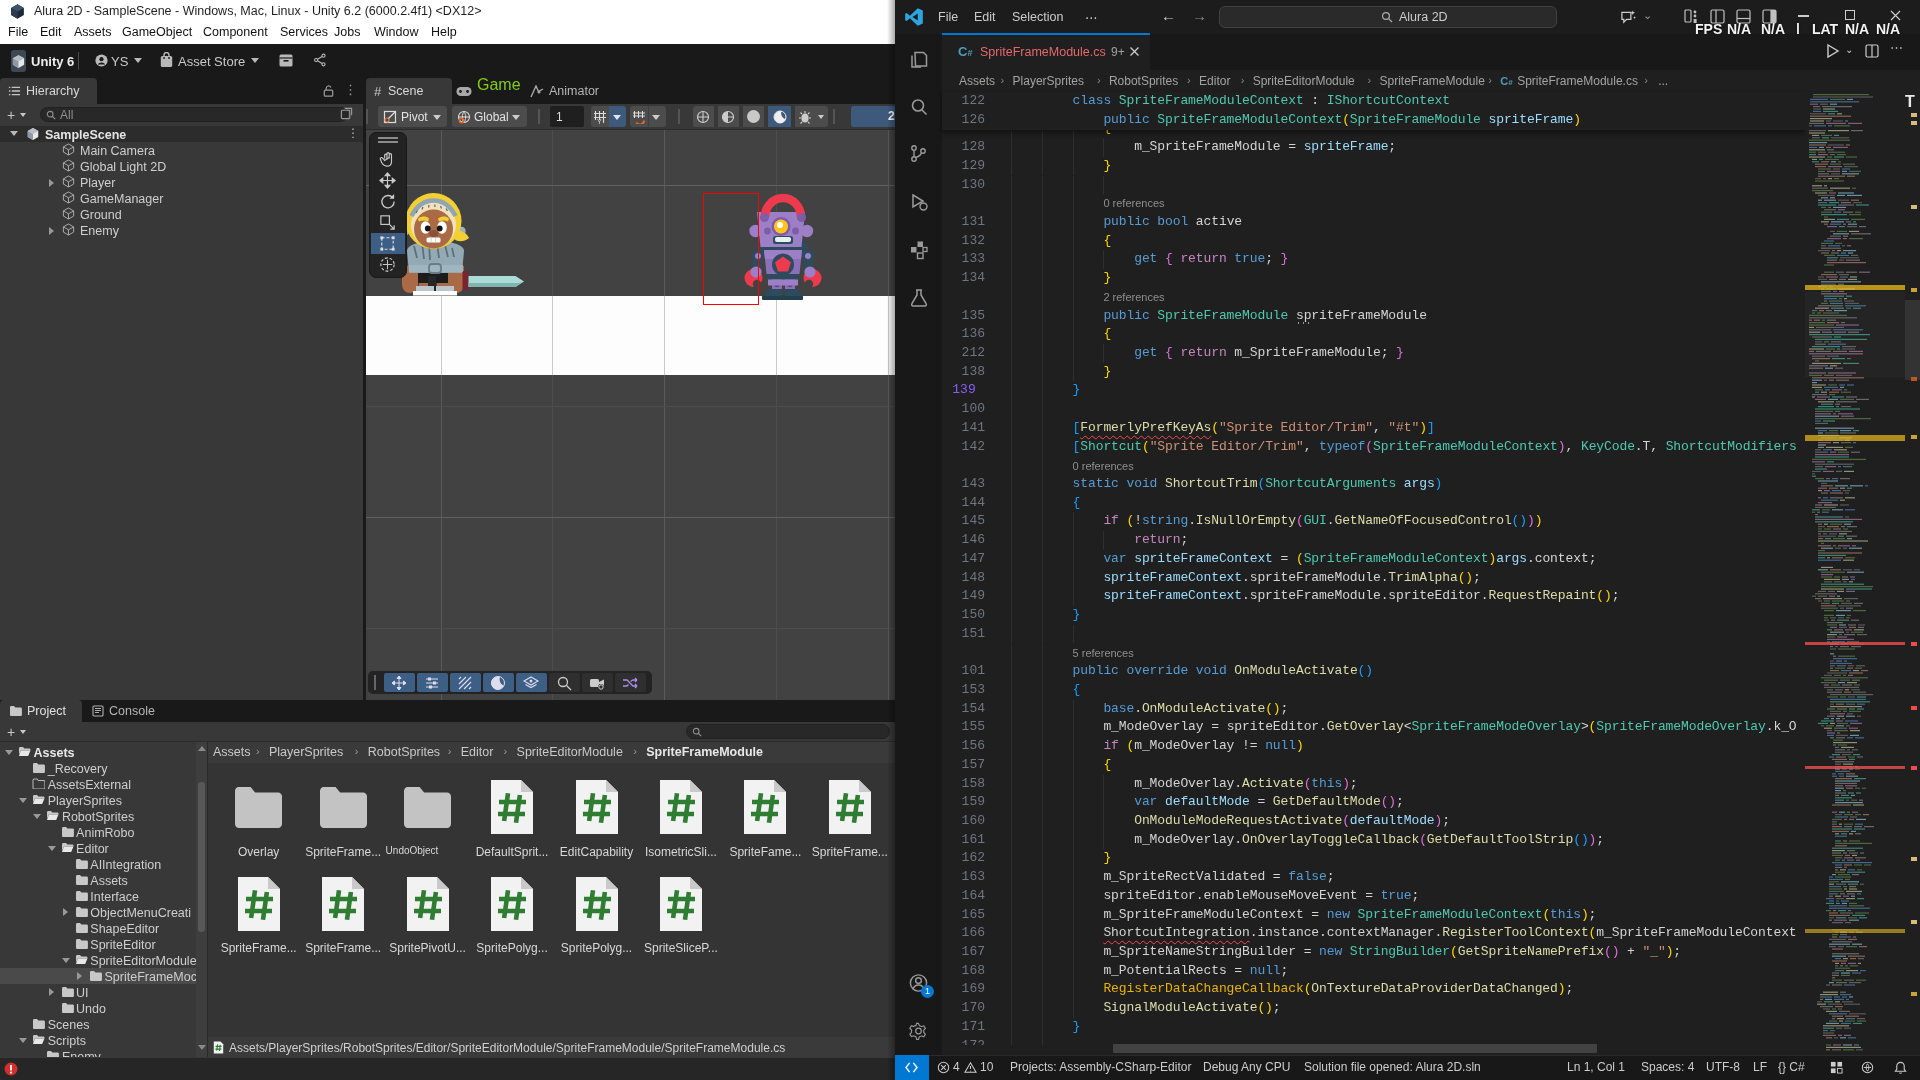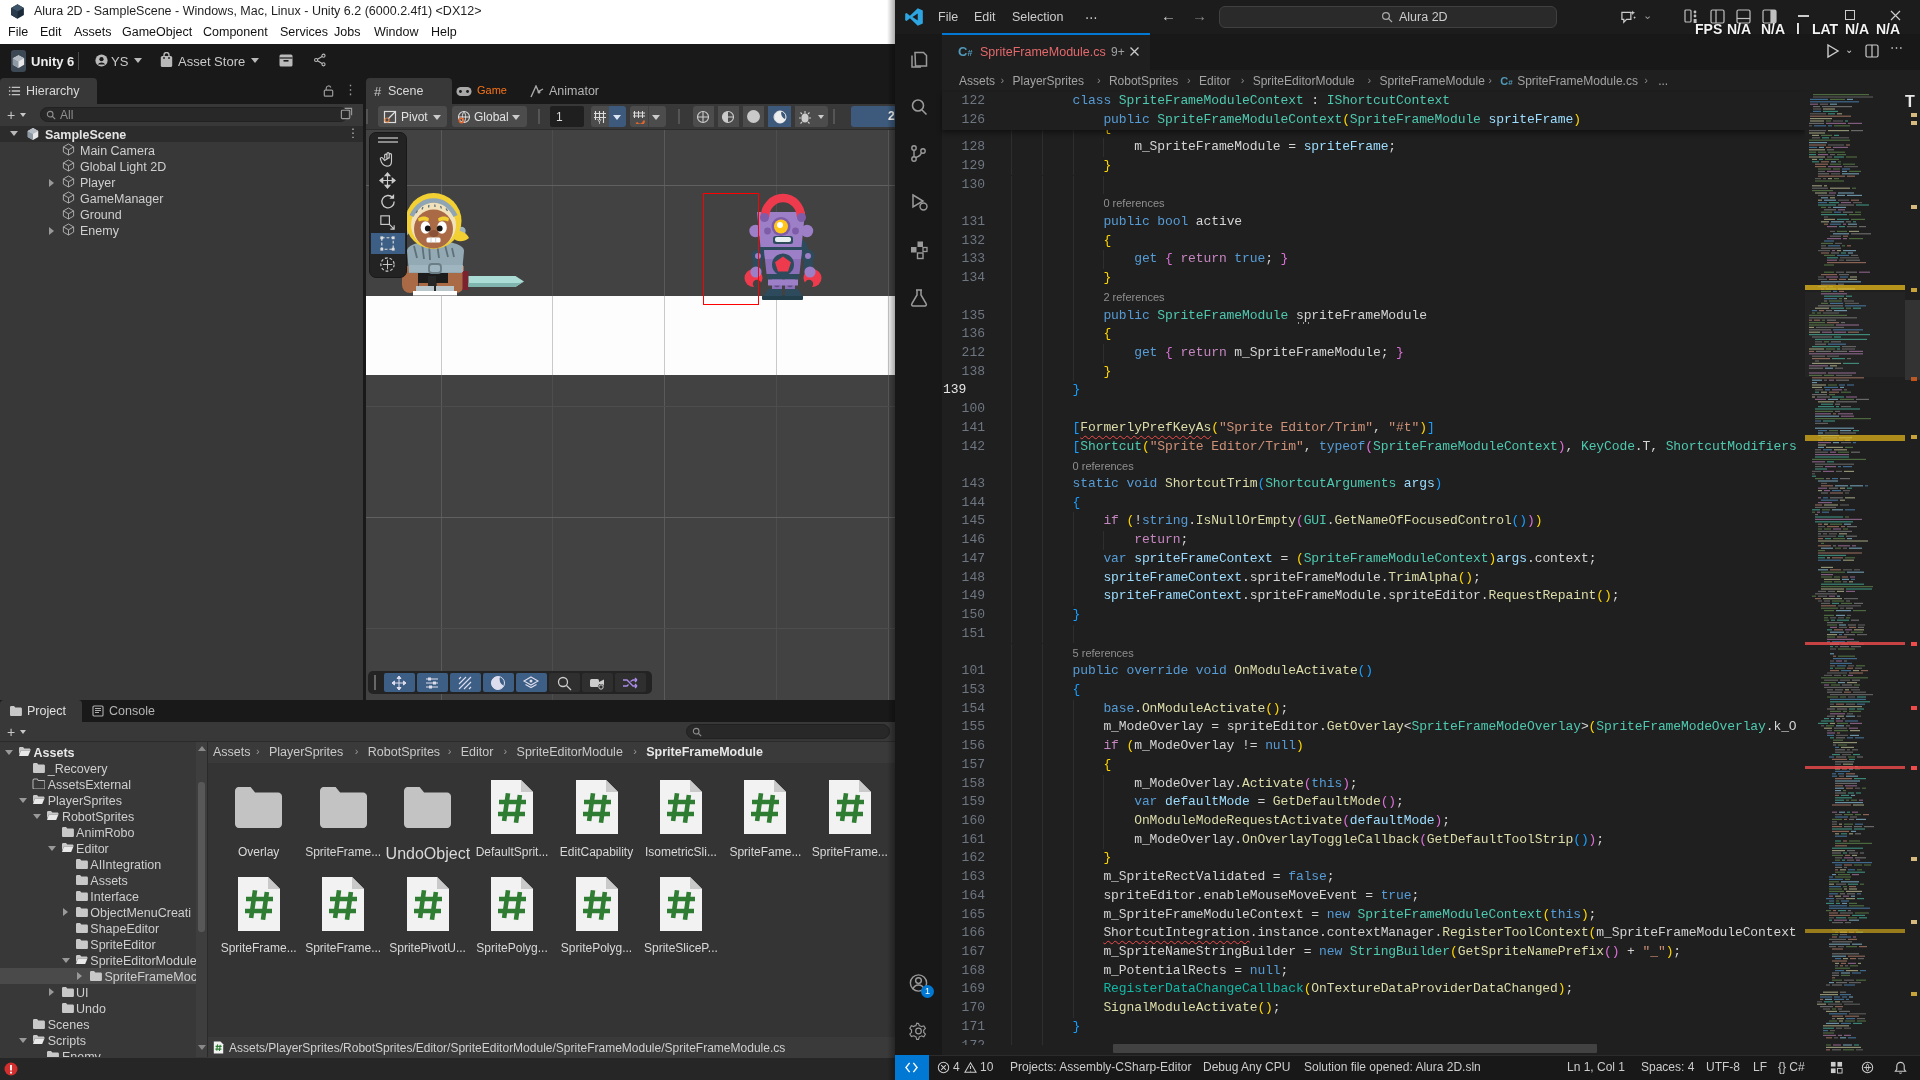--- a/index.html
+++ b/index.html
@@ -134,21 +134,21 @@
     <div class="a" style="left:80px;top:224px;font-size:12.5px;color:#cfcfcf">Enemy</div>
     <div class="a" style="left:363px;top:78px;width:3px;height:622px;background:#191919"></div>
     <div class="a" style="left:366px;top:78px;width:86px;height:26px;background:#383838;border-radius:4px 4px 0 0"></div>
     <div class="a" style="left:374px;top:84px;font-size:13px;color:#c8c8c8">#</div>
     <div class="a" style="left:388px;top:84px;font-size:12.5px;color:#d8d8d8">Scene</div>
     <svg class="a" style="left:456px;top:86px" width="16" height="11" viewBox="0 0 18 12">
       <rect x="0.5" y="1" width="17" height="10" rx="5" fill="#a8a8a8"></rect>
       <circle cx="5" cy="6" r="1.6" fill="#191919"></circle>
       <circle cx="13" cy="6" r="1.6" fill="#191919"></circle>
     </svg>
-    <div class="a" style="left:477px;top:84px;font-size:11px;color:#f97316">Game</div>
+    <div class="a" style="left:477px;top:76px;font-size:16px;color:#84cc16">Game</div>
     <svg class="a" style="left:530px;top:85px" width="14" height="13" viewBox="0 0 14 13">
       <path d="M1 12 6 1l2.5 5.5L13 4" fill="none" stroke="#a8a8a8" stroke-width="1.4"></path>
       <circle cx="9" cy="7" r="1.5" fill="#a8a8a8"></circle>
     </svg>
     <div class="a" style="left:549px;top:84px;font-size:12.5px;color:#b4b4b4">Animator</div>
     <div class="a" style="left:366px;top:104px;width:529px;height:26px;background:#383838;border-bottom:1px solid #2b2b2b"></div>
     <div class="a" style="left:366px;top:109px;width:2px;height:15px;border-left:1.5px solid #555;border-right:1.5px solid #555"></div>
     <div class="a" style="left:378px;top:106px;width:69px;height:21px;background:#4c4c4c;border-radius:3px"></div>
     <svg class="a" style="left:383px;top:110px" width="14" height="14" viewBox="0 0 14 14">
       <rect x="1.5" y="1.5" width="11" height="11" fill="none" stroke="#ddd" stroke-width="1.2"></rect>
@@ -518,21 +518,21 @@
         <path d="M2 7c0-2 1.6-4 3.6-4h12l4.5 5.5h23c2 0 3.9 1.8 3.9 3.8V40c0 2-1.8 4-3.8 4H5.8C3.8 44 2 42 2 40z" fill="#c3c3c3"></path>
       </svg>
       <div class="a" style="left:8.700000000000003px;top:103px;width:84px;text-align:center;font-size:12px;color:#d8d8d8;white-space:nowrap;overflow:hidden">Overlay</div>
       <svg class="a" style="left:109.65px;top:42px" width="51" height="47" viewBox="0 0 51 47">
         <path d="M2 7c0-2 1.6-4 3.6-4h12l4.5 5.5h23c2 0 3.9 1.8 3.9 3.8V40c0 2-1.8 4-3.8 4H5.8C3.8 44 2 42 2 40z" fill="#c3c3c3"></path>
       </svg>
       <div class="a" style="left:93.15px;top:103px;width:84px;text-align:center;font-size:12px;color:#d8d8d8;white-space:nowrap;overflow:hidden">SpriteFrame...</div>
       <svg class="a" style="left:194.10000000000002px;top:42px" width="51" height="47" viewBox="0 0 51 47">
         <path d="M2 7c0-2 1.6-4 3.6-4h12l4.5 5.5h23c2 0 3.9 1.8 3.9 3.8V40c0 2-1.8 4-3.8 4H5.8C3.8 44 2 42 2 40z" fill="#c3c3c3"></path>
       </svg>
-      <div class="a" style="left:177.60000000000002px;top:103px;width:84px;text-align:left;font-size:16px;color:#d8d8d8;white-space:nowrap;overflow:hidden">UndoObject</div>
+      <div class="a" style="left:177.60000000000002px;top:103px;width:84px;text-align:left;font-size:10px;color:#d8d8d8;white-space:nowrap;overflow:hidden">UndoObject</div>
       <svg class="a" style="left:281.05px;top:36px" width="46" height="58" viewBox="0 0 46 58">
         <path d="M2 2h30l12 12v42H2z" fill="#f2f2f2"></path>
         <path d="M32 2l12 12H32z" fill="#c9c9c9"></path>
         <g stroke="#2e7d32" stroke-width="4.6">
           <path d="M17 16v28M29 16v28" transform="rotate(8 23 30)"></path>
           <path d="M10 24h27M9 36h27"></path>
         </g>
       </svg>
       <div class="a" style="left:262.05px;top:103px;width:84px;text-align:center;font-size:12px;color:#d8d8d8;white-space:nowrap;overflow:hidden">DefaultSprit...</div>
       <svg class="a" style="left:365.5px;top:36px" width="46" height="58" viewBox="0 0 46 58">
@@ -836,21 +836,21 @@
       <div class="a" style="left:161.4px;top:251.9px;width:1px;height:18.72px;background:#2e2e2e"></div>
       <div class="a mono" style="left:1px;top:251.9px;width:42px;text-align:right;font-size:13px;line-height:18.72px;color:#6e7681">212</div>
       <div class="a mono" style="left:192.2px;top:251.9px;height:18.72px;line-height:18.72px;font-size:13px;letter-spacing:-0.1px;white-space:pre"><span style="color:#569cd6;">get</span><span style="color:#d4d4d4;"> </span><span style="color:#da70d6;">{</span><span style="color:#d4d4d4;"> </span><span style="color:#c586c0;">return</span><span style="color:#d4d4d4;"> </span><span style="color:#d4d4d4;">m_SpriteFrameModule</span><span style="color:#d4d4d4;">; </span><span style="color:#da70d6;">}</span></div>
       <div class="a" style="left:69.0px;top:270.7px;width:1px;height:18.72px;background:#2e2e2e"></div>
       <div class="a" style="left:99.8px;top:270.7px;width:1px;height:18.72px;background:#2e2e2e"></div>
       <div class="a" style="left:130.6px;top:270.7px;width:1px;height:18.72px;background:#2e2e2e"></div>
       <div class="a mono" style="left:1px;top:270.7px;width:42px;text-align:right;font-size:13px;line-height:18.72px;color:#6e7681">138</div>
       <div class="a mono" style="left:161.4px;top:270.7px;height:18.72px;line-height:18.72px;font-size:13px;letter-spacing:-0.1px;white-space:pre"><span style="color:#ffd700;">}</span></div>
       <div class="a" style="left:69.0px;top:289.4px;width:1px;height:18.72px;background:#2e2e2e"></div>
       <div class="a" style="left:99.8px;top:289.4px;width:1px;height:18.72px;background:#2e2e2e"></div>
-      <div class="a mono" style="left:1px;top:289.4px;width:42px;text-align:left;font-size:13px;line-height:18.72px;color:#e5e5e5">139</div>
+      <div class="a mono" style="left:1px;top:289.4px;width:42px;text-align:center;font-size:13px;line-height:18.72px;color:#8b5cf6">139</div>
       <div class="a mono" style="left:130.6px;top:289.4px;height:18.72px;line-height:18.72px;font-size:13px;letter-spacing:-0.1px;white-space:pre"><span style="color:#179fff;">}</span></div>
       <div class="a" style="left:69.0px;top:308.1px;width:1px;height:18.72px;background:#2e2e2e"></div>
       <div class="a" style="left:99.8px;top:308.1px;width:1px;height:18.72px;background:#2e2e2e"></div>
       <div class="a mono" style="left:1px;top:308.1px;width:42px;text-align:right;font-size:13px;line-height:18.72px;color:#6e7681">100</div>
       <div class="a" style="left:69.0px;top:326.8px;width:1px;height:18.72px;background:#2e2e2e"></div>
       <div class="a" style="left:99.8px;top:326.8px;width:1px;height:18.72px;background:#2e2e2e"></div>
       <div class="a mono" style="left:1px;top:326.8px;width:42px;text-align:right;font-size:13px;line-height:18.72px;color:#6e7681">141</div>
       <div class="a mono" style="left:130.6px;top:326.8px;height:18.72px;line-height:18.72px;font-size:13px;letter-spacing:-0.1px;white-space:pre"><span style="color:#179fff;">[</span><span style="color:#dcdcaa;text-decoration:underline wavy #f14c4c;text-decoration-thickness:1px;text-underline-offset:3.5px;">FormerlyPrefKeyAs</span><span style="color:#ffd700;">(</span><span style="color:#ce9178;">"Sprite Editor/Trim"</span><span style="color:#d4d4d4;">, </span><span style="color:#ce9178;">"#t"</span><span style="color:#ffd700;">)</span><span style="color:#179fff;">]</span></div>
       <div class="a" style="left:69.0px;top:345.5px;width:1px;height:18.72px;background:#2e2e2e"></div>
       <div class="a" style="left:99.8px;top:345.5px;width:1px;height:18.72px;background:#2e2e2e"></div>
@@ -988,21 +988,21 @@
       <div class="a mono" style="left:161.4px;top:851.0px;height:18.72px;line-height:18.72px;font-size:13px;letter-spacing:-0.1px;white-space:pre"><span style="color:#d4d4d4;">m_SpriteNameStringBuilder</span><span style="color:#d4d4d4;"> = </span><span style="color:#569cd6;">new</span><span style="color:#d4d4d4;"> </span><span style="color:#4ec9b0;">StringBuilder</span><span style="color:#ffd700;">(</span><span style="color:#dcdcaa;">GetSpriteNamePrefix</span><span style="color:#da70d6;">()</span><span style="color:#d4d4d4;"> + </span><span style="color:#ce9178;">"_"</span><span style="color:#ffd700;">)</span><span style="color:#d4d4d4;">;</span></div>
       <div class="a" style="left:69.0px;top:869.7px;width:1px;height:18.72px;background:#2e2e2e"></div>
       <div class="a" style="left:99.8px;top:869.7px;width:1px;height:18.72px;background:#2e2e2e"></div>
       <div class="a" style="left:130.6px;top:869.7px;width:1px;height:18.72px;background:#2e2e2e"></div>
       <div class="a mono" style="left:1px;top:869.7px;width:42px;text-align:right;font-size:13px;line-height:18.72px;color:#6e7681">168</div>
       <div class="a mono" style="left:161.4px;top:869.7px;height:18.72px;line-height:18.72px;font-size:13px;letter-spacing:-0.1px;white-space:pre"><span style="color:#d4d4d4;">m_PotentialRects</span><span style="color:#d4d4d4;"> = </span><span style="color:#569cd6;">null</span><span style="color:#d4d4d4;">;</span></div>
       <div class="a" style="left:69.0px;top:888.4px;width:1px;height:18.72px;background:#2e2e2e"></div>
       <div class="a" style="left:99.8px;top:888.4px;width:1px;height:18.72px;background:#2e2e2e"></div>
       <div class="a" style="left:130.6px;top:888.4px;width:1px;height:18.72px;background:#2e2e2e"></div>
       <div class="a mono" style="left:1px;top:888.4px;width:42px;text-align:right;font-size:13px;line-height:18.72px;color:#6e7681">169</div>
-      <div class="a mono" style="left:161.4px;top:888.4px;height:18.72px;line-height:18.72px;font-size:13px;letter-spacing:-0.1px;white-space:pre"><span style="color:#14b8a6;">RegisterDataChangeCallback</span><span style="color:#ffd700;">(</span><span style="color:#dcdcaa;">OnTextureDataProviderDataChanged</span><span style="color:#ffd700;">)</span><span style="color:#d4d4d4;">;</span></div>
+      <div class="a mono" style="left:161.4px;top:888.4px;height:18.72px;line-height:18.72px;font-size:13px;letter-spacing:-0.1px;white-space:pre"><span style="color:#eab308;">RegisterDataChangeCallback</span><span style="color:#ffd700;">(</span><span style="color:#dcdcaa;">OnTextureDataProviderDataChanged</span><span style="color:#ffd700;">)</span><span style="color:#d4d4d4;">;</span></div>
       <div class="a" style="left:69.0px;top:907.1px;width:1px;height:18.72px;background:#2e2e2e"></div>
       <div class="a" style="left:99.8px;top:907.1px;width:1px;height:18.72px;background:#2e2e2e"></div>
       <div class="a" style="left:130.6px;top:907.1px;width:1px;height:18.72px;background:#2e2e2e"></div>
       <div class="a mono" style="left:1px;top:907.1px;width:42px;text-align:right;font-size:13px;line-height:18.72px;color:#6e7681">170</div>
       <div class="a mono" style="left:161.4px;top:907.1px;height:18.72px;line-height:18.72px;font-size:13px;letter-spacing:-0.1px;white-space:pre"><span style="color:#dcdcaa;">SignalModuleActivate</span><span style="color:#ffd700;">()</span><span style="color:#d4d4d4;">;</span></div>
       <div class="a" style="left:69.0px;top:925.9px;width:1px;height:18.72px;background:#2e2e2e"></div>
       <div class="a" style="left:99.8px;top:925.9px;width:1px;height:18.72px;background:#2e2e2e"></div>
       <div class="a mono" style="left:1px;top:925.9px;width:42px;text-align:right;font-size:13px;line-height:18.72px;color:#6e7681">171</div>
       <div class="a mono" style="left:130.6px;top:925.9px;height:18.72px;line-height:18.72px;font-size:13px;letter-spacing:-0.1px;white-space:pre"><span style="color:#179fff;">}</span></div>
       <div class="a" style="left:69.0px;top:944.6px;width:1px;height:18.72px;background:#2e2e2e"></div>

